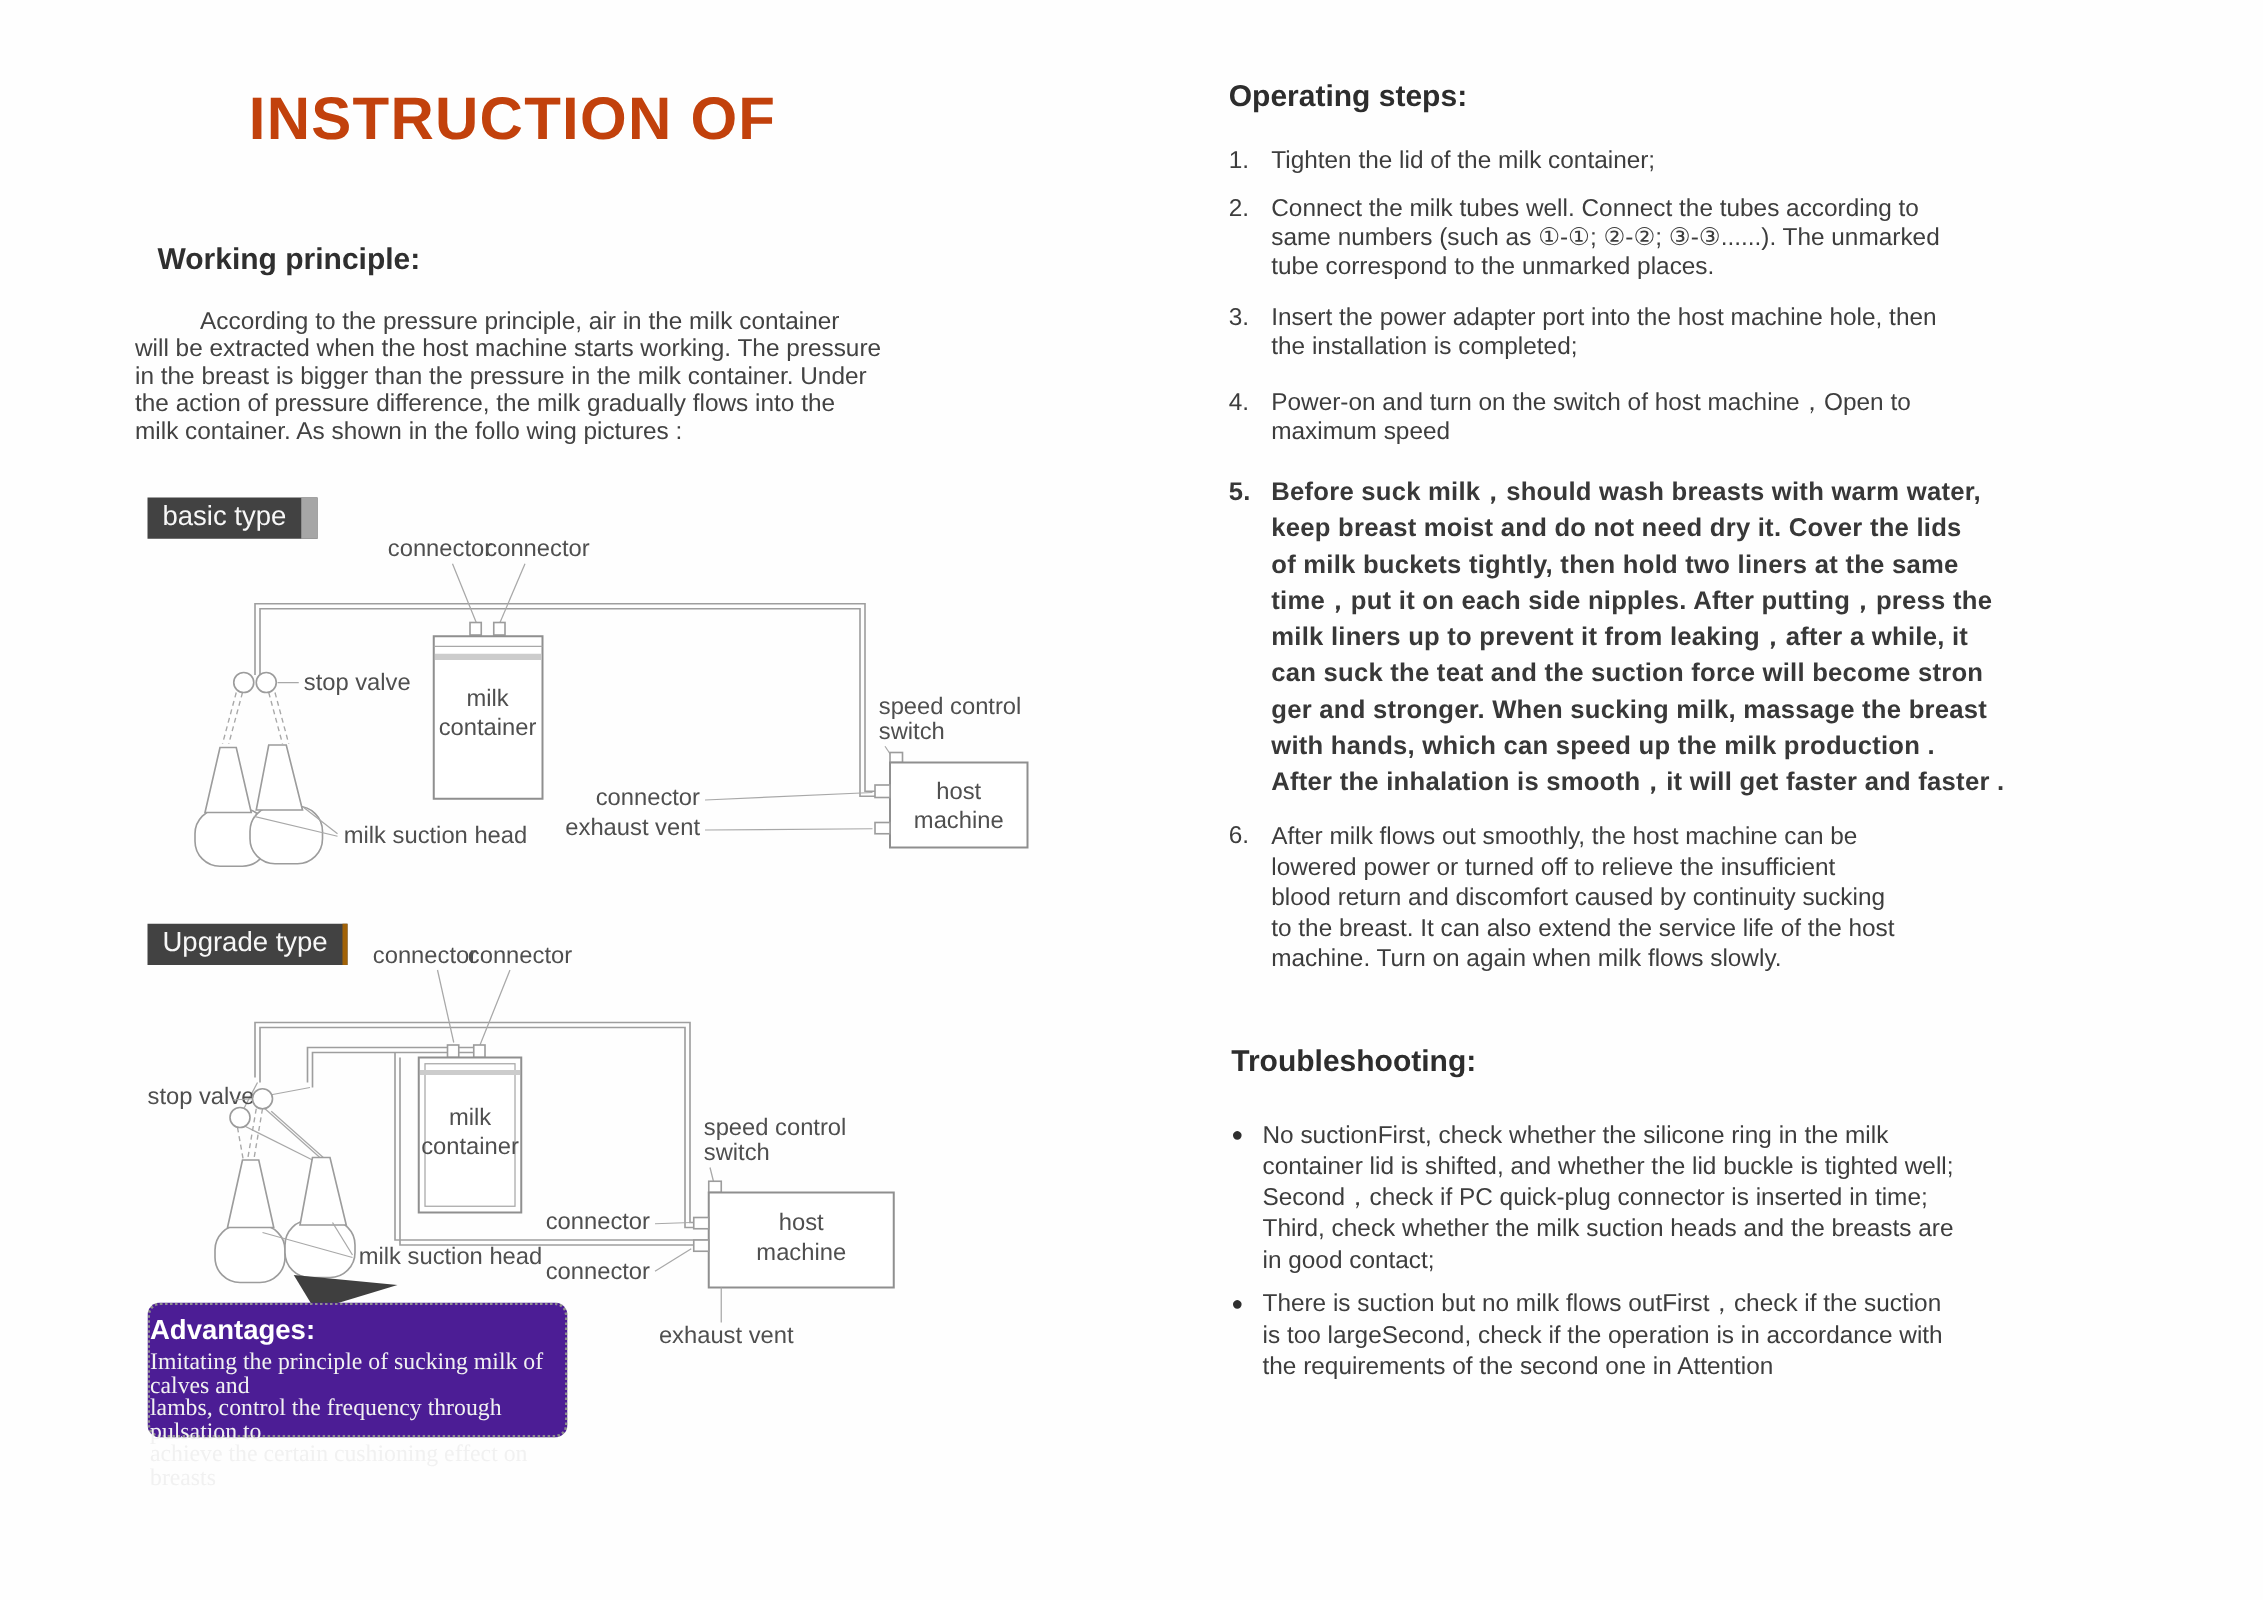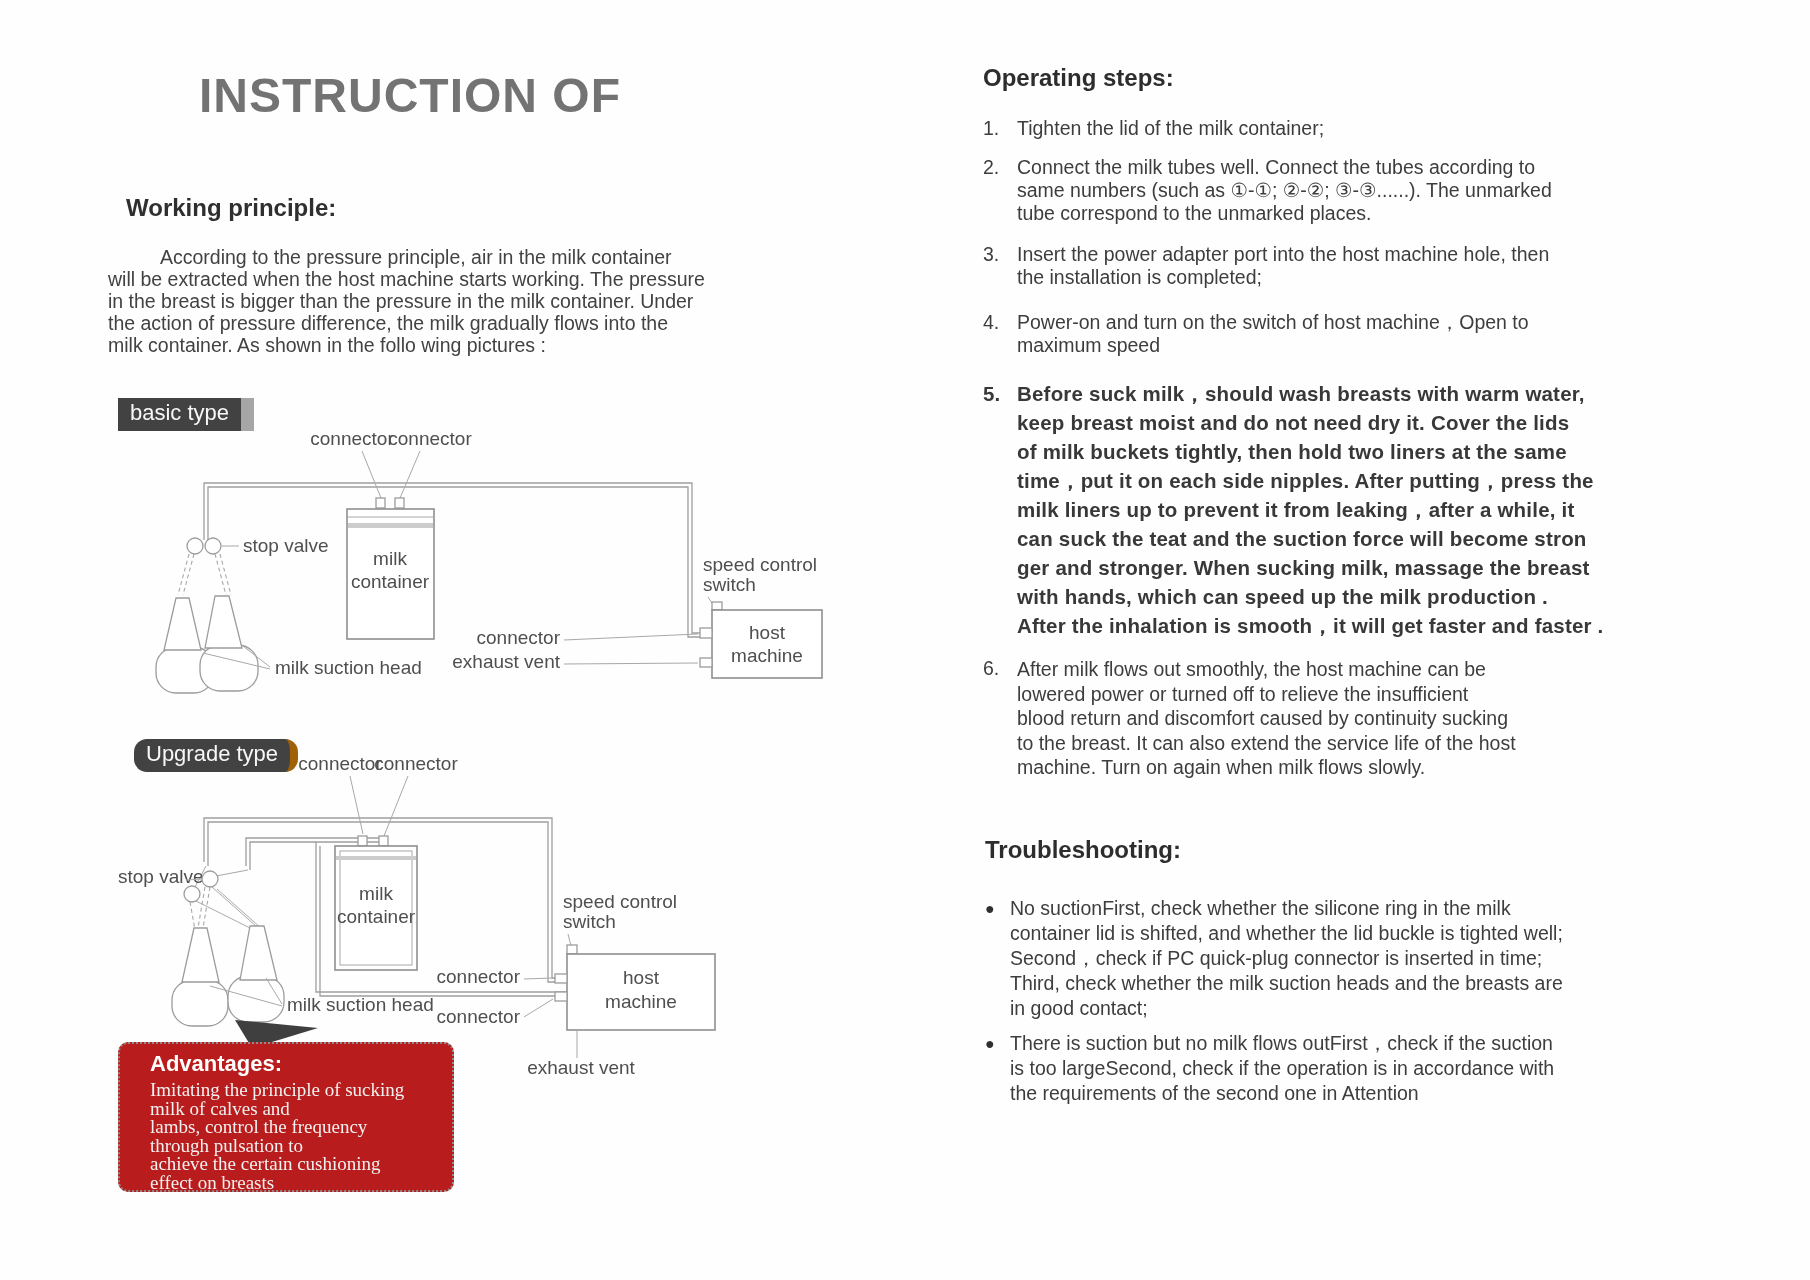--- a/index.html
+++ b/index.html
@@ -1,40 +1,40 @@
 <!DOCTYPE html>
 <html><head>
 <meta charset="utf-8">
 <style>
   html,body{margin:0;padding:0;}
   body{width:1810px;height:1280px;background:#ffffff;font-family:"Liberation Sans",sans-serif;color:#3d3d3d;}
   .page{position:relative;width:1810px;height:1280px;background:#fefefe;overflow:hidden;}
   .abs{position:absolute;}
 
   
-  .title-block{left:100px;top:68px;width:620px;text-align:center;color:#737373;}
+  .title-block{left:100px;top:68px;width:620px;text-align:center;color:#c2410c;}
   .title-main{font-size:48px;font-weight:800;letter-spacing:1px;}
   .title-sub{font-size:28px;font-weight:700;margin-top:8px;letter-spacing:.5px;}
   .wp-head{left:126px;top:194px;font-size:24px;font-weight:700;color:#2f2f2f;}
   .wp-body{left:108px;top:246px;width:645px;font-size:19.5px;line-height:22px;white-space:pre-line;text-indent:52px;color:#424242;}
 
   .chip{background:#424242;color:#f7f7f7;font-size:22px;padding:3px 12px 6px 12px;line-height:1.1;}
   .chip-basic{left:118px;top:398px;border-right:13px solid #a6a6a6;}
-  .chip-upgrade{left:134px;top:739px;border-right:8px solid #a16207;border-radius:13px;}
+  .chip-upgrade{left:118px;top:739px;border-right:4px solid #a16207;}
 
   .diag{position:absolute;}
   .diag text{font-family:"Liberation Sans",sans-serif;font-size:19px;fill:#4f4f4f;}
   .tube{fill:none;stroke:#9e9e9e;stroke-width:1.3;}
   .shape{fill:#ffffff;stroke:#9c9c9c;stroke-width:1.3;}
   .shape2{fill:#ffffff;stroke:#8f8f8f;stroke-width:1.6;}
   .dash{fill:none;stroke:#a8a8a8;stroke-width:1.1;stroke-dasharray:4 3;}
   .thin{fill:none;stroke:#a8a8a8;stroke-width:1;}
   .band{fill:#cccccc;stroke:none;}
 
-  .advantages{left:118px;top:1042px;width:336px;height:150px;background:#b91c1c;border:2px dotted #8d8d8d;border-radius:10px;box-sizing:border-box;padding:7px 30px;}
+  .advantages{left:118px;top:1042px;width:336px;height:108px;background:#4c1d95;border:2px dotted #8d8d8d;border-radius:10px;box-sizing:border-box;padding:7px 0;}
   .adv-head{color:#ffffff;font-size:22px;font-weight:700;}
   .adv-body{color:#f1f1f1;font-family:"Liberation Serif",serif;font-size:19px;line-height:18.5px;white-space:pre-line;margin-top:4px;}
 
   
   .right{left:983px;top:0;width:815px;height:1280px;}
   .rc-head{position:absolute;font-size:24px;font-weight:700;color:#2d2d2d;}
   .step{position:absolute;font-size:19.5px;line-height:23px;color:#3d3d3d;width:790px;}
   .step .num{position:absolute;left:0;top:0;}
   .step .lines{margin-left:34px;white-space:pre-line;}
   .lh245 .lines{line-height:24.5px;}

